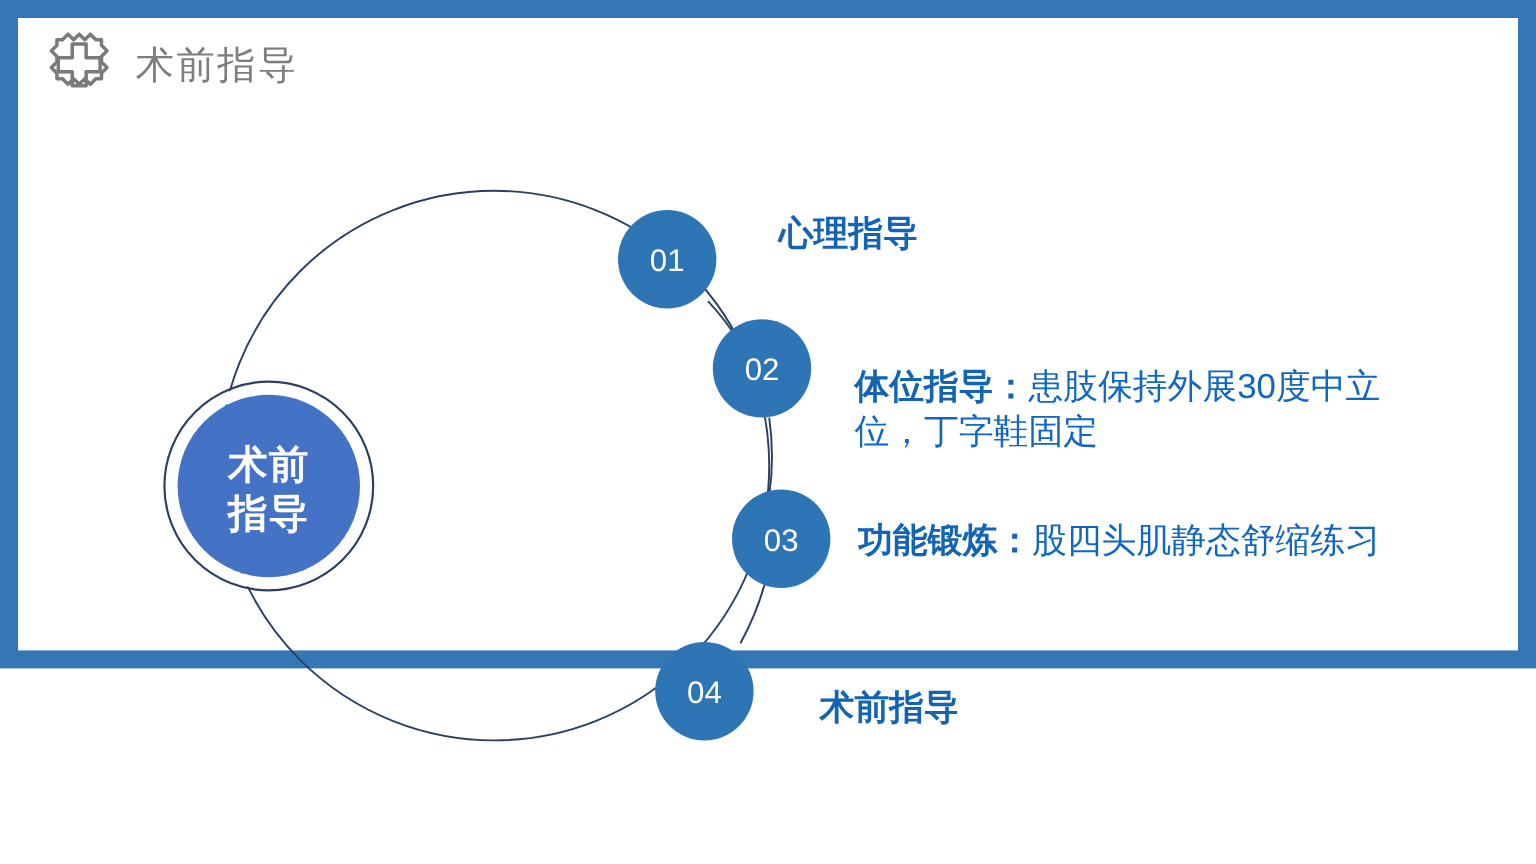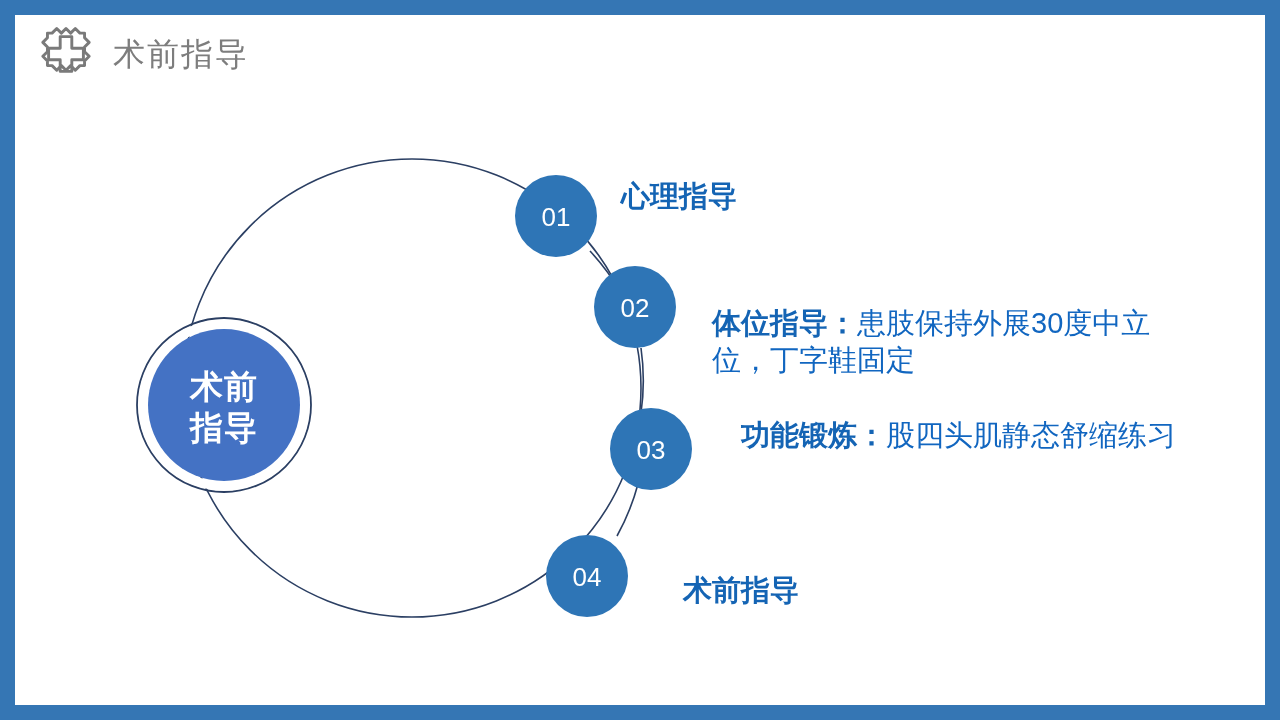--- a/index.html
+++ b/index.html
@@ -11,21 +11,21 @@
     width: 1280px;
     height: 720px;
     overflow: hidden;
     font-family: "Liberation Sans", "DejaVu Sans", sans-serif;
   }
 
   
   #slide {
     position: relative;
     width: 1280px;
-    height: 720px;
+    height: 557px;
     background: #3576b4;
     box-sizing: border-box;
   }
   #slide-inner {
     position: absolute;
     left: 15px;
     top: 15px;
     right: 15px;
     bottom: 15px;
     background: #ffffff;
@@ -95,23 +95,23 @@
   .callout {
     position: absolute;
     color: #1166c0;
     font-size: 29px;
     line-height: 1.28;
   }
   .callout b {
     font-weight: bold;
     color: #1464b4;
   }
-  #callout-1 { left: 606px; top: 163px; width: 420px; }
+  #callout-1 { left: 634px; top: 163px; width: 420px; font-family: Liberation Mono, monospace; }
   #callout-2 { left: 697px; top: 278px; width: 480px; margin-top: 12px; }
-  #callout-3 { left: 700px; top: 402px; width: 490px; margin-left: 26px; }
+  #callout-3 { left: 700px; top: 418px; width: 490px; }
   #callout-4 { left: 668px; top: 557px; width: 420px; }
 </style>
 </head>
 <body>
 
 <div id="slide">
   <div id="slide-inner">
 
     <div id="header">
       <svg id="brand-logo" viewBox="0 0 100 100">

